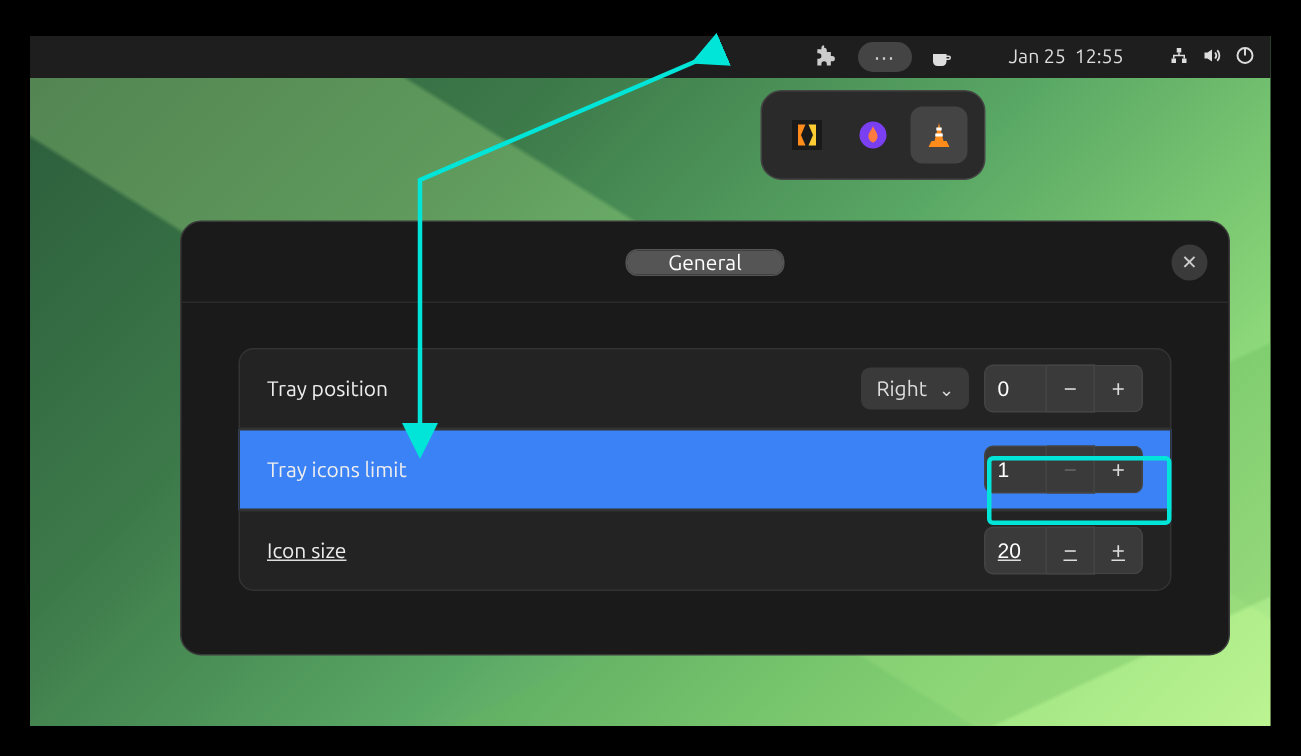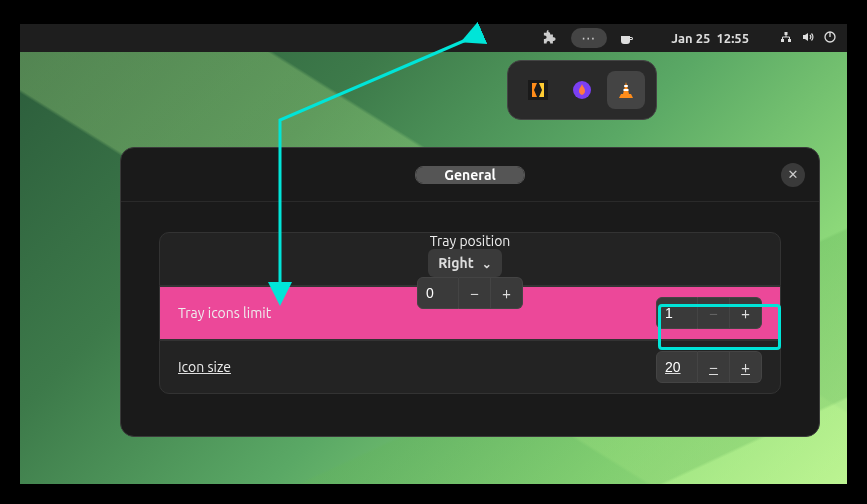--- a/index.html
+++ b/index.html
@@ -40,21 +40,21 @@
       padding: 0 10px;
       z-index: 10;
     }
     .topbar-spacer { flex: 1; }
     .topbar-icon { margin: 0 6px; display: inline-flex; align-items: center; }
     .tray-pill {
       background: #444; border-radius: 12px;
       padding: 2px 10px; margin: 0 6px;
       color: #ccc; font-size: 14px; letter-spacing: 2px;
     }
-    .datetime { margin: 12px 30px; font-weight: 700; }
+    .datetime { margin: 12px 30px; font-weight: 400; }
     .sys-icons { display: flex; gap: 8px; align-items: center; }
     .tray-popup {
       position: absolute;
       top: 60px; left: 507px;
       width: 150px;
       background: #2a2a2a;
       border: 1px solid #444;
       border-radius: 14px;
       padding: 10px;
       display: flex; gap: 6px;
@@ -81,46 +81,46 @@
     }
     .win-header {
       height: 54px;
       display: flex; align-items: center; justify-content: center;
       border-bottom: 1px solid #2a2a2a;
       position: relative;
     }
     .tab-group {
       display: flex; border: 1px solid #555; border-radius: 8px; overflow: hidden;
     }
-    .tab { padding: 0 28px; background: #2a2a2a; color: #ccc; font-weight: bold; }
+    .tab { padding: 0 28px; background: #2a2a2a; color: #ccc; }
     .tab.active { background: #555; color: #fff; }
     .close-btn {
       position: absolute; right: 14px; top: 50%; transform: translateY(-50%);
       width: 24px; height: 24px; border-radius: 50%;
       background: #3a3a3a; color: #ccc;
       display: flex; align-items: center; justify-content: center;
       font-size: 13px;
     }
     .rows { padding: 30px 38px 0 38px; }
     .row {
       display: flex; align-items: center;
       height: 54px;
       padding: 0 18px;
       background: #232323;
       border: 1px solid #333;
     }
-    .row:first-child { border-radius: 10px 10px 0 0; flex-direction: column; }
+    .row:first-child { border-radius: 10px 10px 0 0; }
     .row:last-child { border-radius: 0 0 10px 10px; text-decoration: underline; }
-    .row.highlighted { background: #ec4899; }
+    .row.highlighted { background: #3b82f6; }
     .row-label { flex: 1; color: #eee; }
     .dropdown {
       background: #3a3a3a; border-radius: 6px;
       padding: 6px 10px; margin-right: 10px;
       display: flex; align-items: flex-end; gap: 8px;
-      font-weight: 700;
+      font-weight: 400;
     }
     .stepper { display: flex; }
     .stepper-input {
       width: 42px; height: 32px;
       background: #3a3a3a; border: 1px solid #444;
       color: #fff; text-align: left; padding: 0 8px;
       border-radius: 6px 0 0 6px;
       font-size: 14px;
     }
     .stepper-btn {

